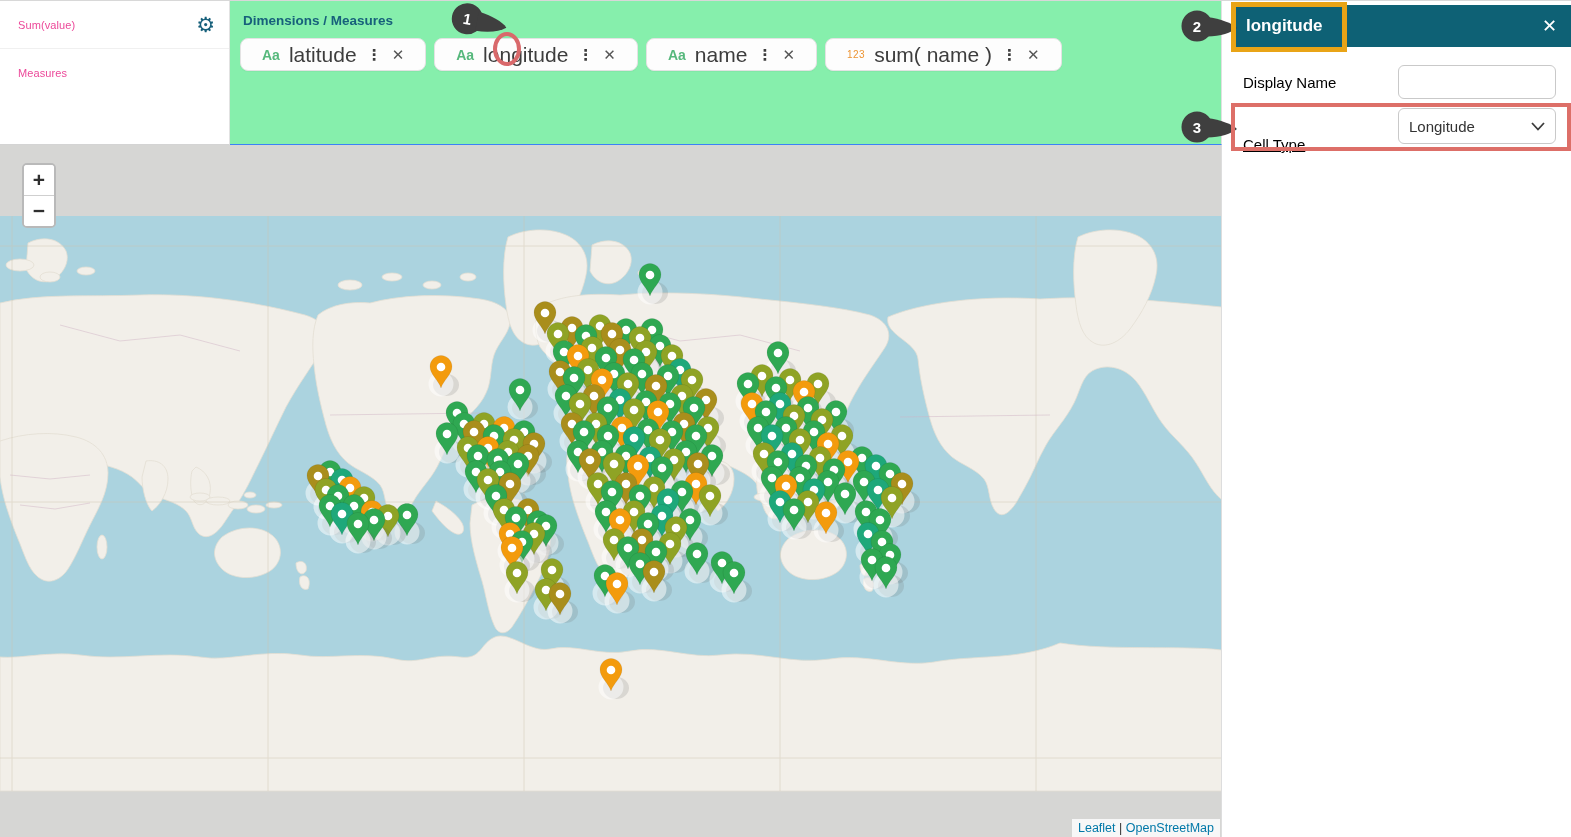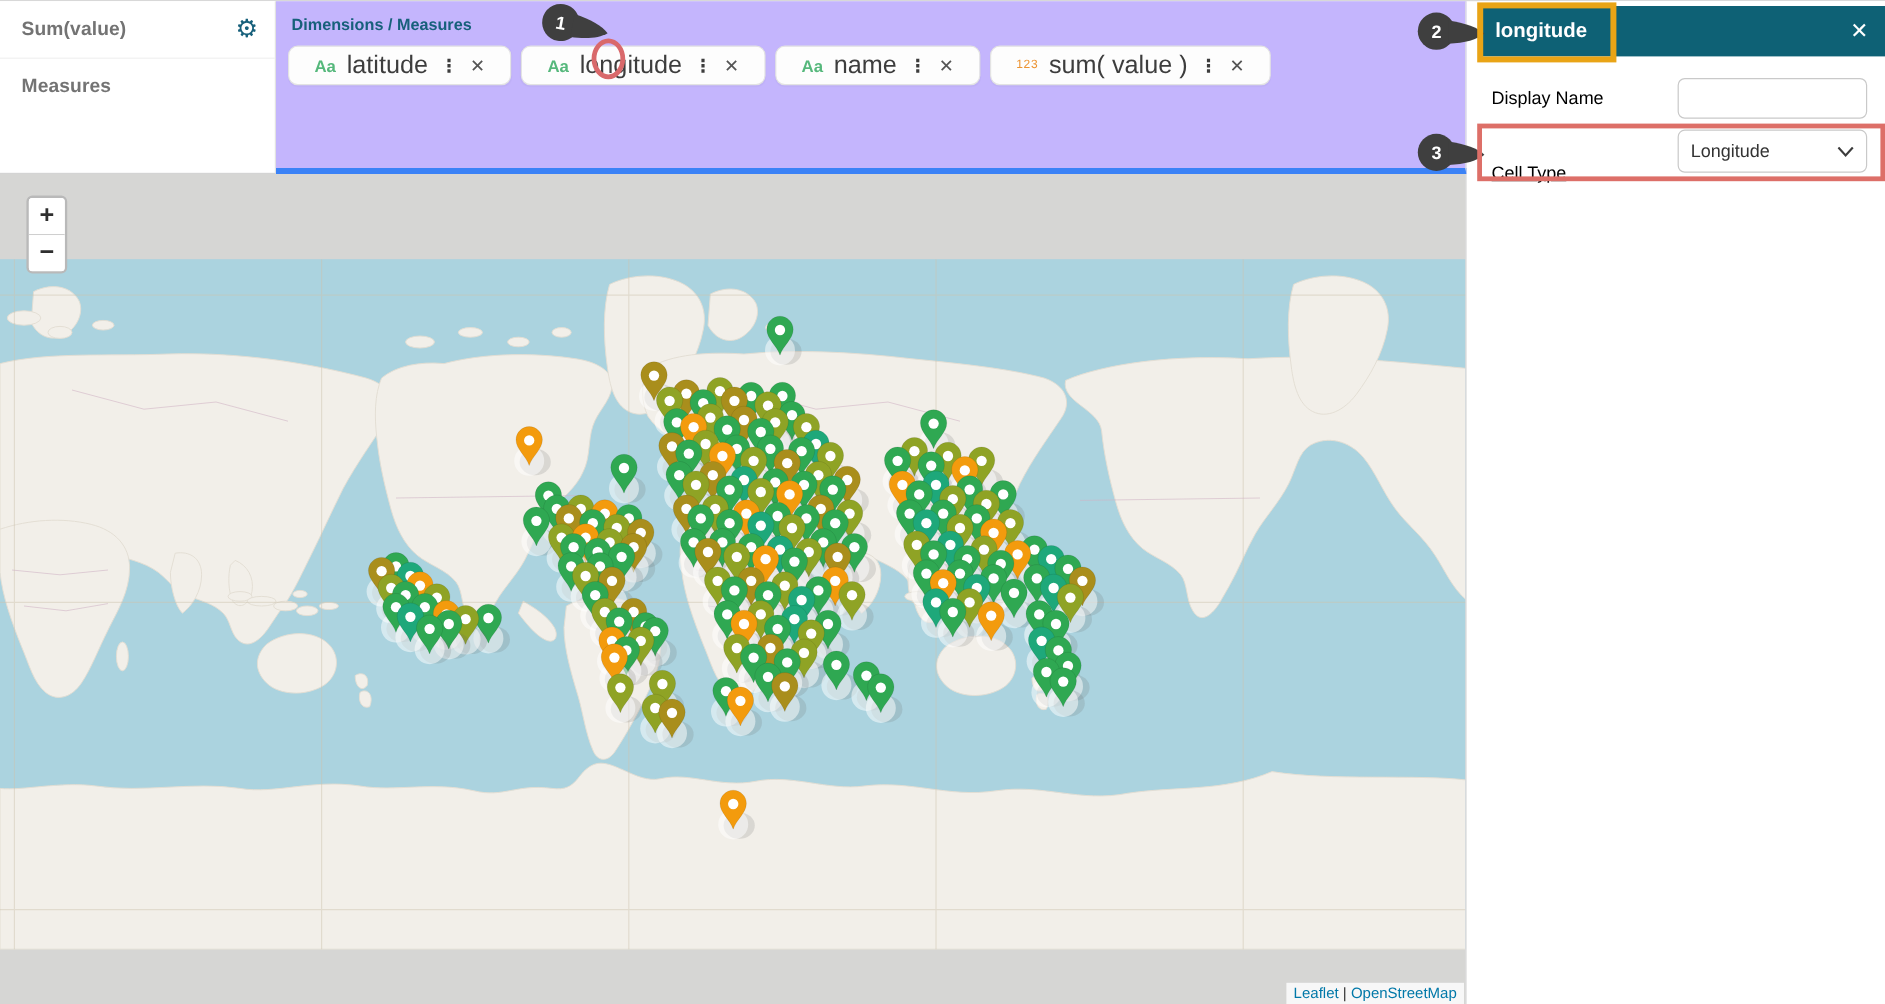--- a/index.html
+++ b/index.html
@@ -5,26 +5,26 @@
   html,body{margin:0;padding:0;background:#ffffff;width:1571px;height:837px;overflow:hidden;
     font-family:"Liberation Sans","DejaVu Sans",sans-serif;}
   .app{position:relative;width:1571px;height:837px;border-top:1px solid #d8d8d8;box-sizing:border-box;}
 
   
   .sidebar{position:absolute;left:0;top:0;width:230px;height:144px;background:#fff;
     border-right:1px solid #e2e2e2;border-bottom:1px solid #d4d4d4;box-sizing:border-box;}
   .side-row{height:47px;display:flex;align-items:center;padding:0 14px 0 18px;
     border-bottom:1px solid #f0f0f0;cursor:pointer;}
   .side-row:last-child{border-bottom:none;}
-  .side-label{color:#737373;font-size:16px;font-weight:700;letter-spacing:.1px;}
+  .side-label{color:#ec4899;font-size:11px;font-weight:400;letter-spacing:.1px;}
   .gear{margin-left:auto;color:#17607b;font-size:21px;line-height:21px;cursor:pointer;}
 
   
-  .toolbar{position:absolute;left:230px;top:0;width:992px;height:144px;background:#c4b5fd;
-    border-right:1px solid #e0e0e0;border-bottom:5px solid #3b82f6;box-sizing:border-box;}
+  .toolbar{position:absolute;left:230px;top:0;width:992px;height:144px;background:#86efac;
+    border-right:1px solid #e0e0e0;border-bottom:1px solid #3b82f6;box-sizing:border-box;}
   .tb-title{color:#17607b;font-size:13.5px;font-weight:700;padding:12px 0 0 13px;}
   .pills{display:flex;gap:8px;padding:10px 0 0 10px;}
   .pill{display:flex;align-items:center;gap:9px;height:31px;padding:0 21px;
     border:1px solid #e3e3e3;border-radius:8px;background:#fdfdfd;cursor:pointer;
     box-shadow:0 1px 1px rgba(0,0,0,.03);}
   .badge{color:#56b87c;font-size:14px;font-weight:600;}
   .badge.num{color:#ec9433;font-size:10px;font-weight:400;letter-spacing:.5px;text-align:center;}
   .plabel{color:#3d3d3d;font-size:21px;}
   .pdots{color:#3d3d3d;font-size:15px;font-weight:700;padding:0 1px;cursor:pointer;}
   .px{color:#555;font-size:15px;cursor:pointer;}
@@ -98,21 +98,21 @@
         <span class="px">✕</span>
       </div>
       <div class="pill">
         <span class="badge">Aa</span>
         <span class="plabel">name</span>
         <span class="pdots">⋮</span>
         <span class="px">✕</span>
       </div>
       <div class="pill">
         <span class="badge num">123</span>
-        <span class="plabel">sum( value )</span>
+        <span class="plabel">sum( name )</span>
         <span class="pdots">⋮</span>
         <span class="px">✕</span>
       </div>
     </div>
   </div>
 
   <div class="map">
     <svg class="world" width="1222" height="693" viewBox="0 0 1222 693">
       <rect x="0" y="0" width="1222" height="693" fill="#d6d6d4"></rect>
       <rect x="0" y="71" width="1222" height="575" fill="#abd3df"></rect>

